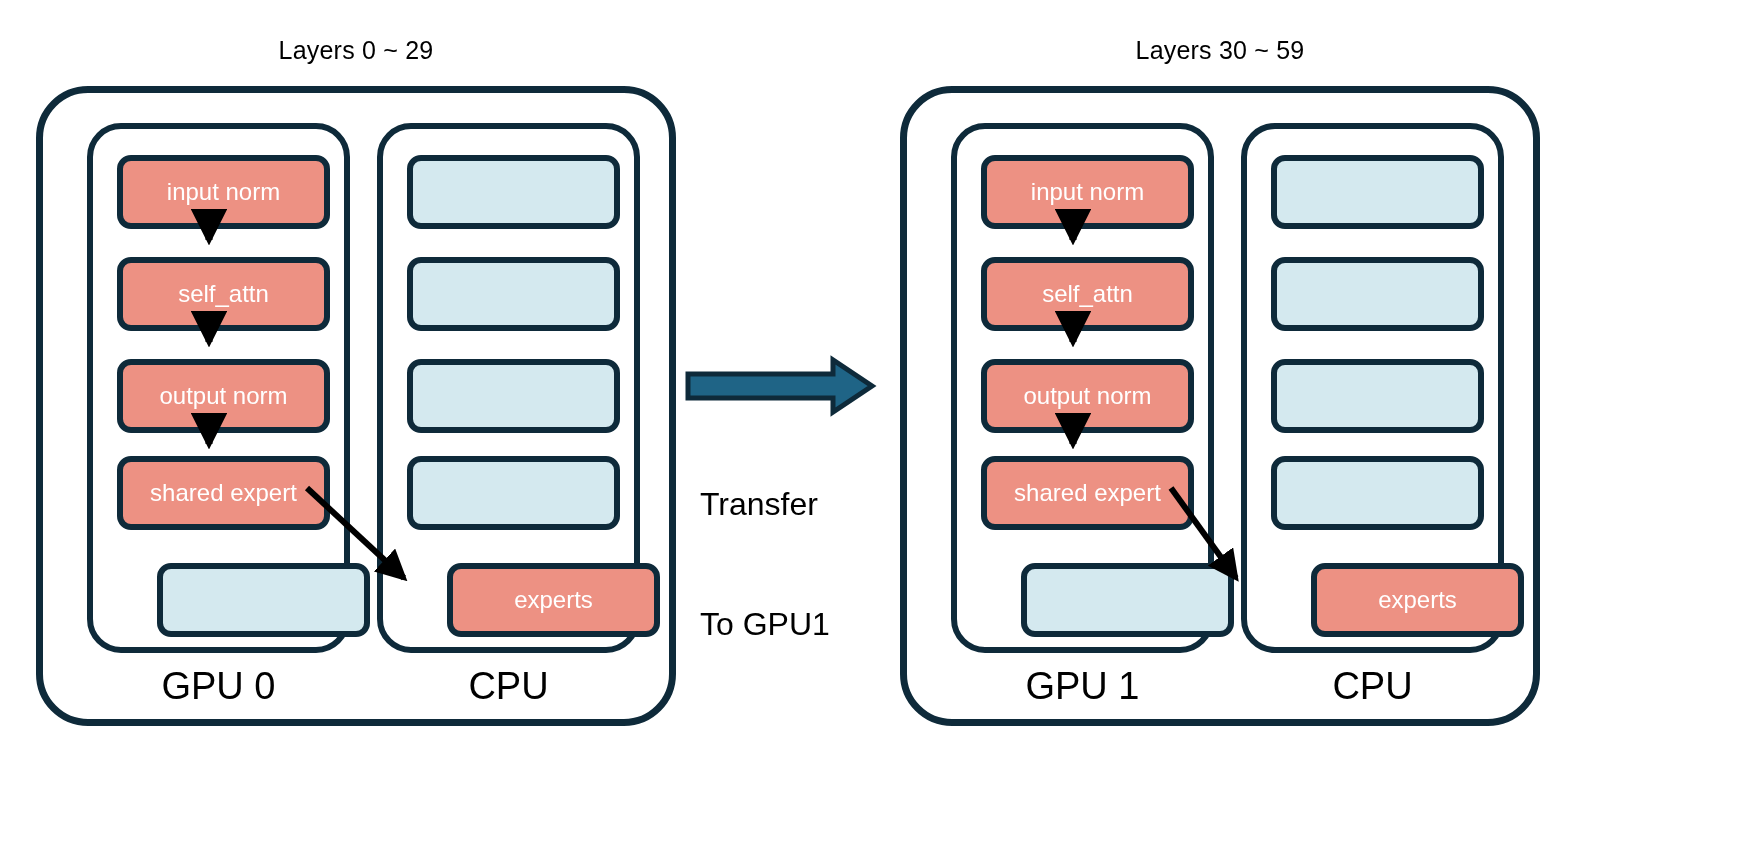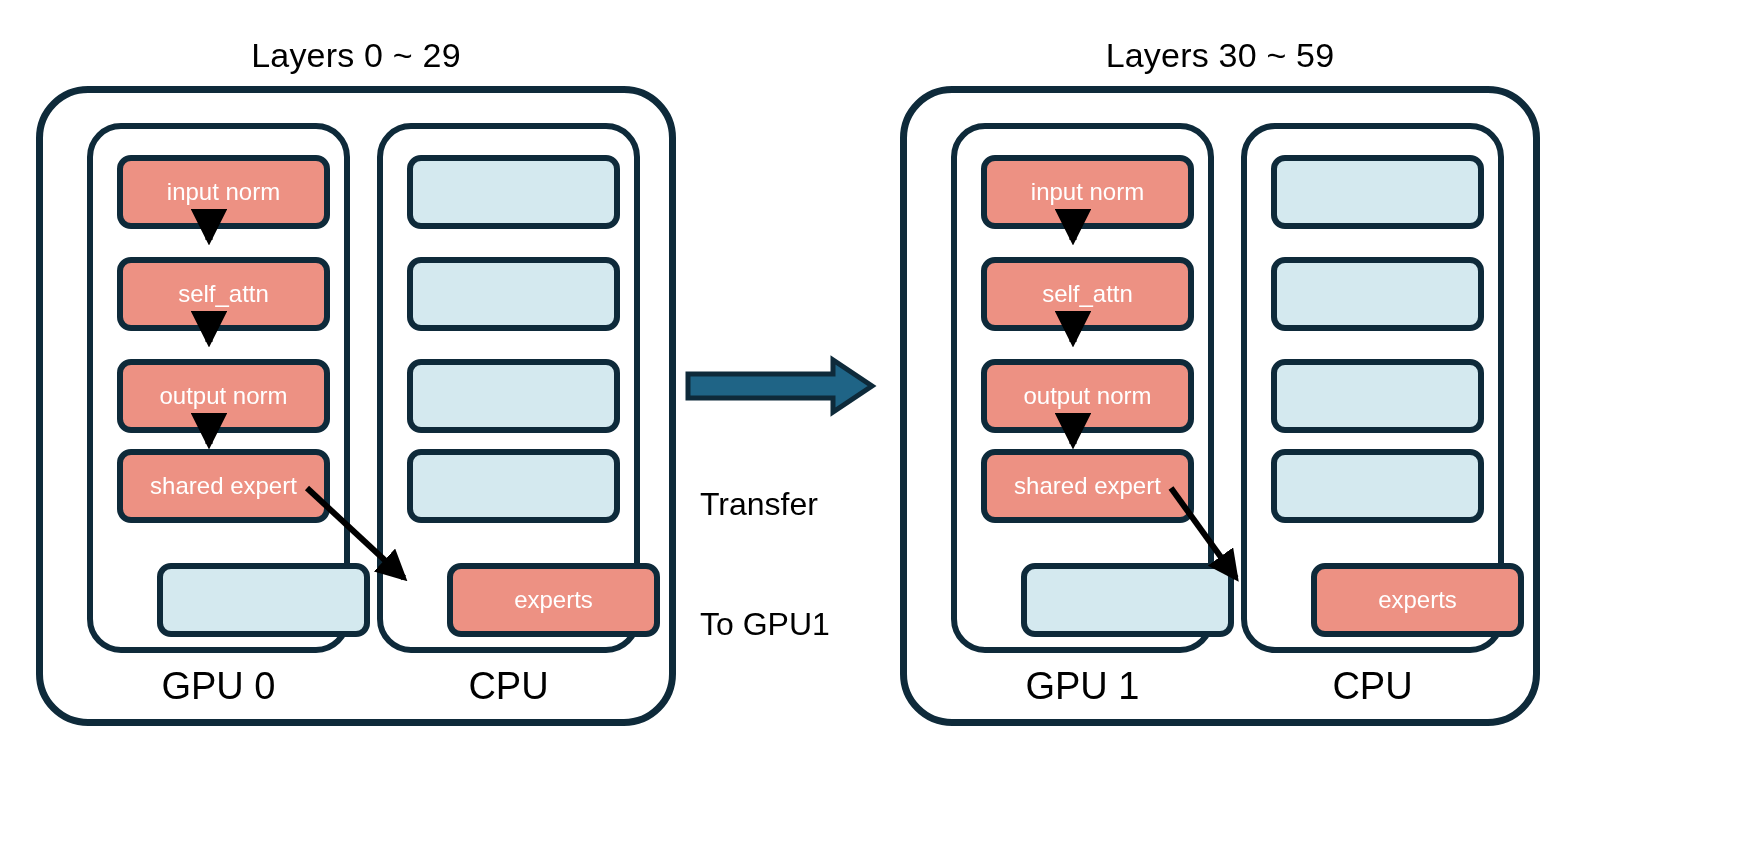--- a/index.html
+++ b/index.html
@@ -31,21 +31,21 @@
     box-sizing: border-box;
   }
   #panel-left  { left: 36px;  top: 86px;  width: 640px; height: 640px; }
   #panel-right { left: 900px; top: 86px;  width: 640px; height: 640px; }
 
   .panel-title {
     position: absolute;
     top: 36px;
     width: 640px;
     text-align: center;
-    font-size: 34px;
+    font-size: 25px;
     color: #000000;
     letter-spacing: 0.2px;
   }
   #title-left  { left: 36px; }
   #title-right { left: 900px; }
 
   
   .column {
     position: absolute;
     top: 30px;
@@ -89,21 +89,21 @@
     background: #ed9183;
     color: #ffffff;
   }
   .block.idle {
     background: #d4e9ef;
     color: transparent;
   }
   .b0 { top: 26px; }
   .b1 { top: 128px; }
   .b2 { top: 230px; }
-  .b3 { top: 320px; }
+  .b3 { top: 327px; }
   .b4 { top: 434px; margin-left: 40px; }
 
   
   #arrow-layer {
     position: absolute;
     left: 0; top: 0;
     width: 1762px;
     height: 850px;
     pointer-events: none;
   }

